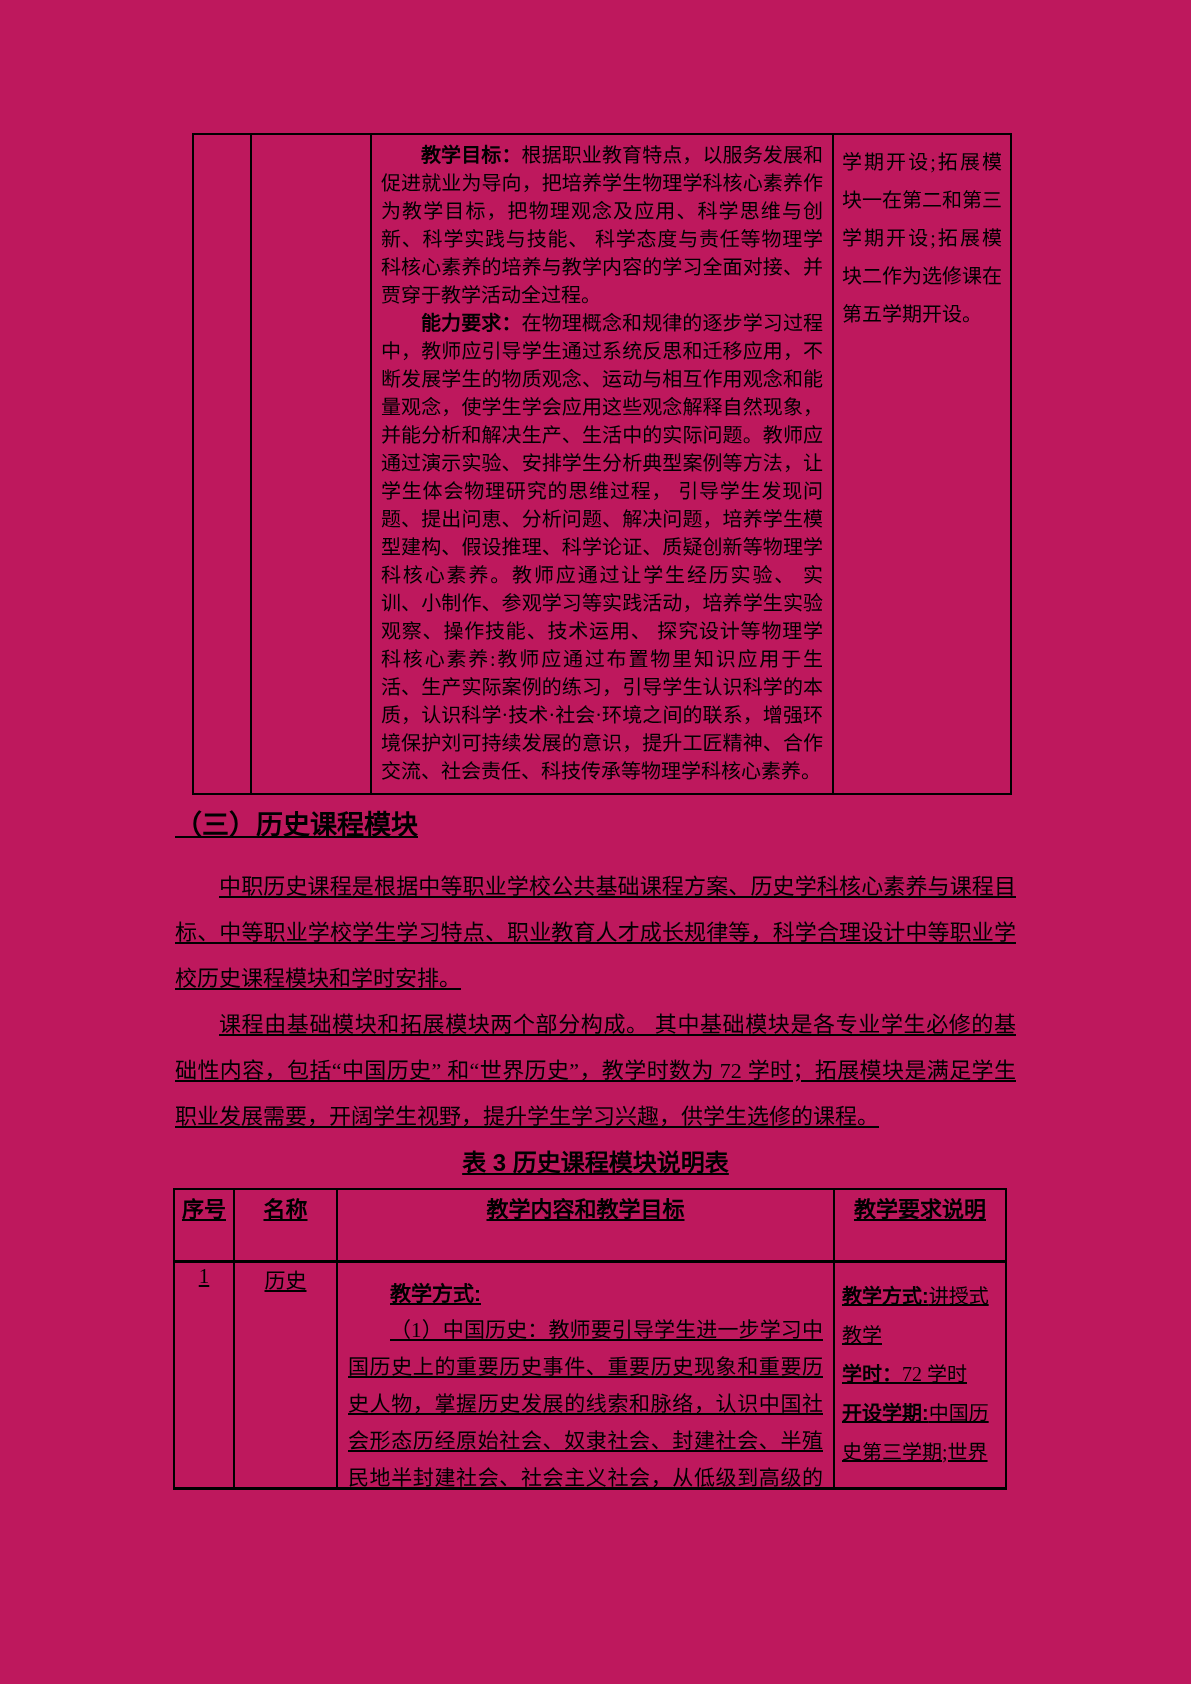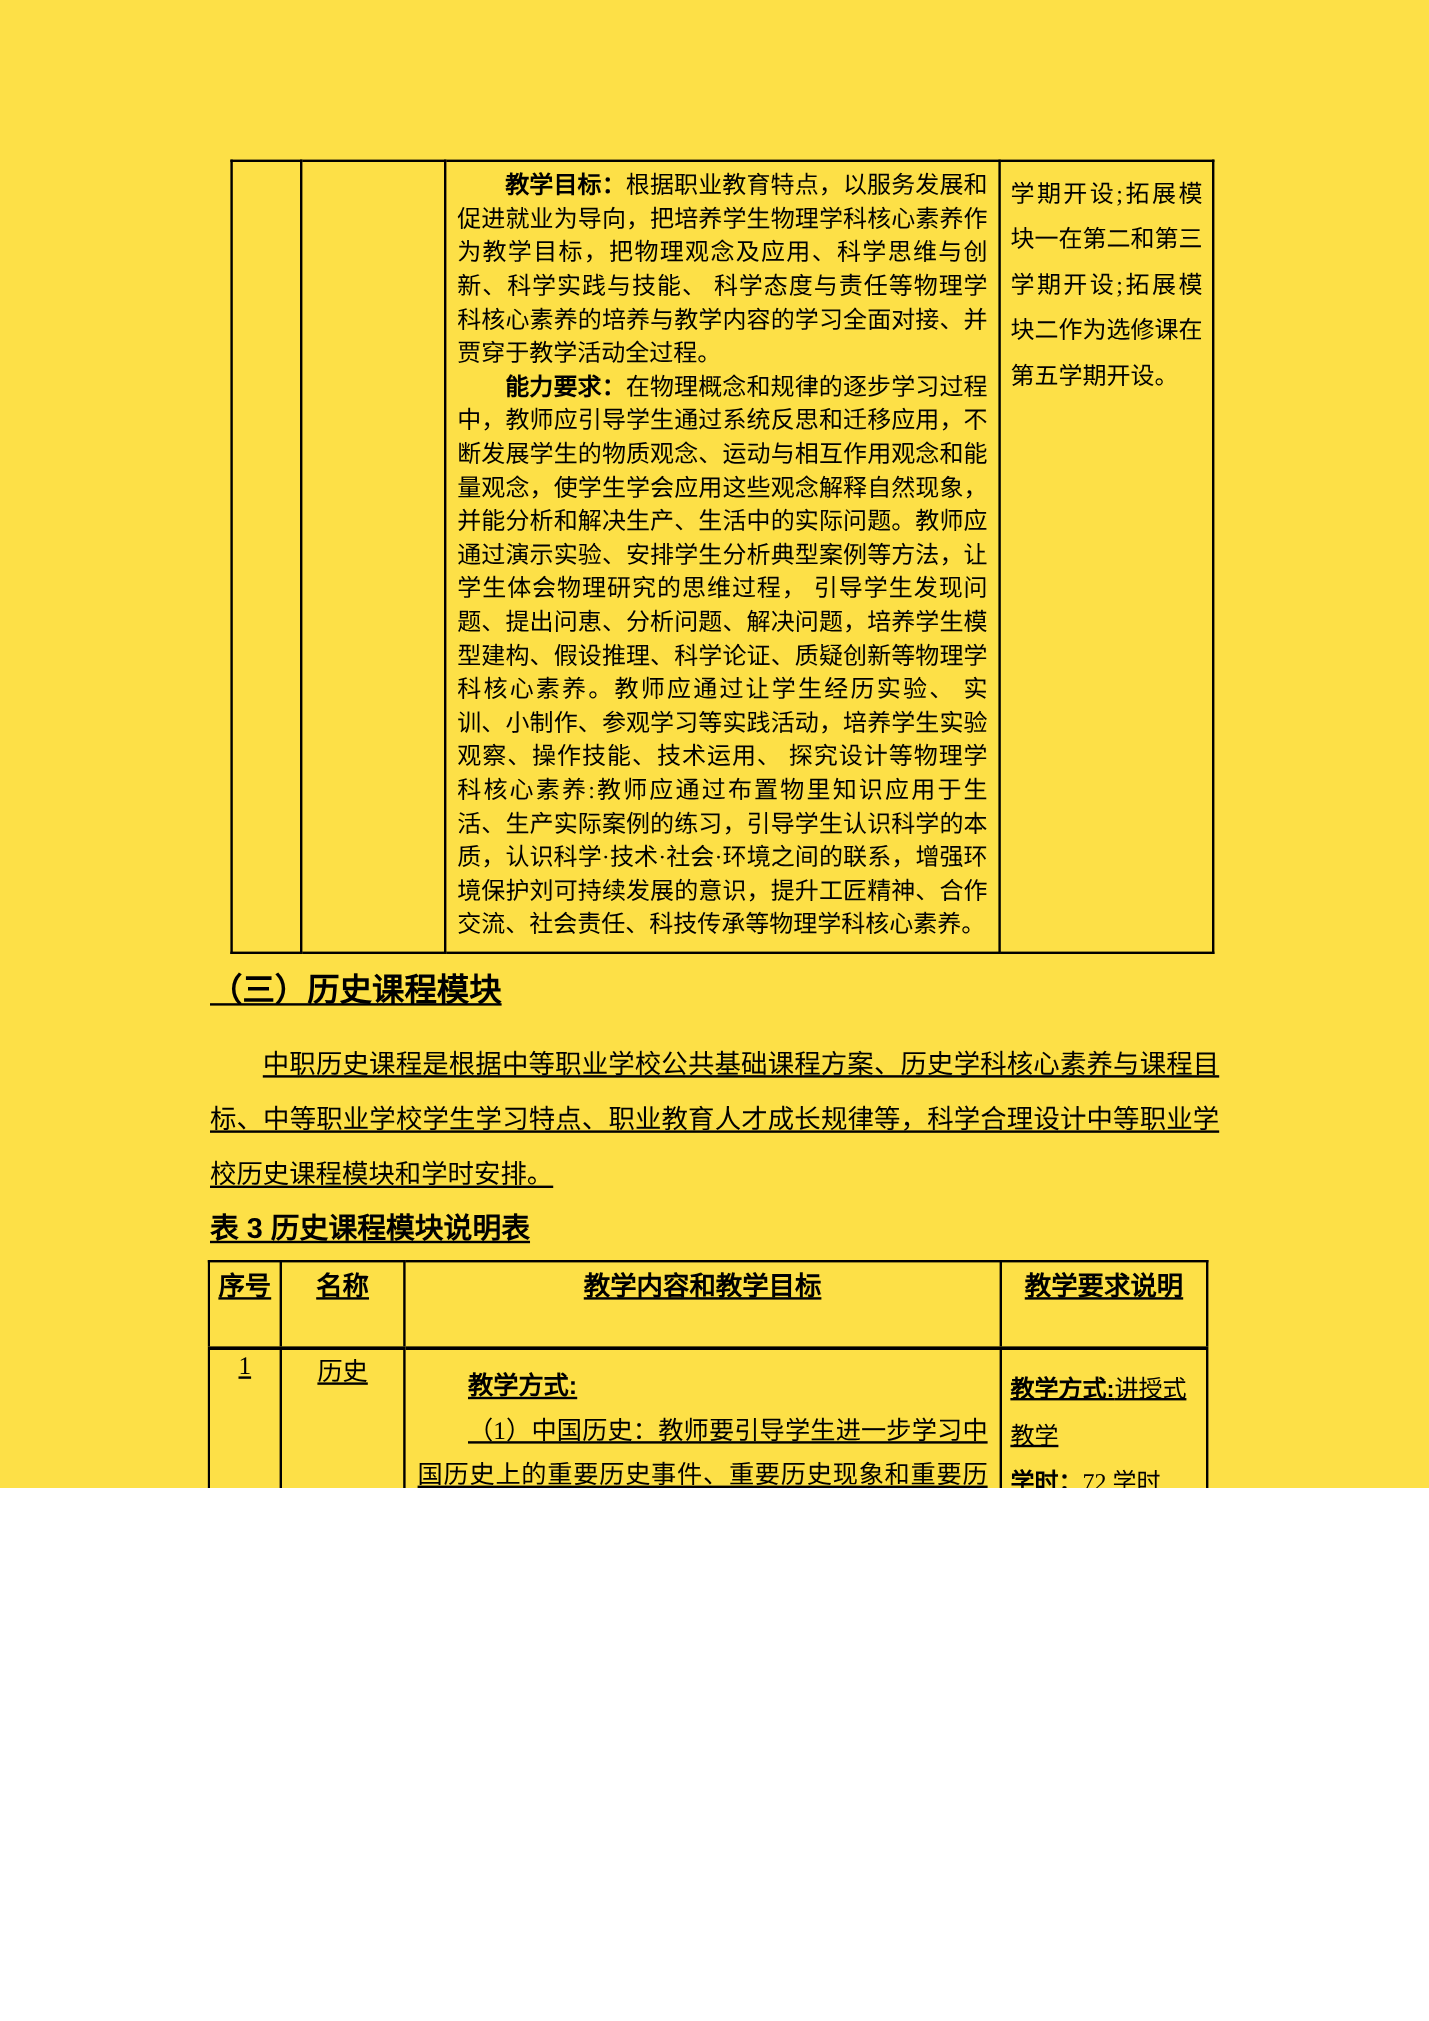--- a/index.html
+++ b/index.html
@@ -1,19 +1,19 @@
 <!DOCTYPE html>
 <html lang="zh-CN"><head>
 <meta charset="utf-8">
 <style>
   html,body{margin:0;padding:0;background:#ffffff;}
   .page{
     position:relative;
-    width:1191px;height:1240px;
-    background:#fde047;
+    width:1191px;height:1684px;
+    background:#be185d;
     font-family:"Liberation Serif", serif;
     color:#000;
     overflow:hidden;
   }
   
   .phys-wrap{position:absolute;left:192px;top:133px;}
   table.doc{border-collapse:collapse;table-layout:fixed;}
   table.doc td, table.doc th{border:2px solid #000;vertical-align:top;box-sizing:border-box;}
   .phys-c1{width:58px;}
   .phys-c2{width:120px;}
@@ -34,21 +34,21 @@
     font-size:27px;line-height:38px;margin:0;
   }
   .body-par{
     margin:20px 0 0 0;font-size:22px;line-height:46px;
     text-indent:2em;text-align:justify;
   }
   .body-par + .body-par{margin-top:0;}
   
   .tbl-title{
     font-family:"Liberation Sans", sans-serif;font-weight:bold;
-    font-size:24px;line-height:34px;text-align:left;margin:6px 0 0 0;
+    font-size:24px;line-height:34px;text-align:center;margin:6px 0 0 0;
   }
   .hist-clip{margin-top:8px;margin-left:-2px;height:302px;overflow:hidden;position:relative;}
   .hist-cut{
     position:absolute;left:0;bottom:0;width:832px;height:3px;background:#000;
   }
   th.hist-h{
     font-family:"Liberation Sans", sans-serif;font-weight:bold;
     font-size:22px;height:72px;text-align:center;vertical-align:middle;
     border-bottom:3px solid #000 !important;
   }
@@ -94,20 +94,21 @@
           <div class="sem">学期开设;拓展模块一在第二和第三学期开设;拓展模块二作为选修课在第五学期开设。</div>
         </td>
       </tr>
     </tbody>
       </table>
   </div>
 
   <div class="sect">
     <h2 class="sect-heading">（三）历史课程模块</h2>
     <p class="body-par">中职历史课程是根据中等职业学校公共基础课程方案、历史学科核心素养与课程目标、中等职业学校学生学习特点、职业教育人才成长规律等，科学合理设计中等职业学校历史课程模块和学时安排。</p>
+    <p class="body-par">课程由基础模块和拓展模块两个部分构成。 其中基础模块是各专业学生必修的基础性内容，包括“中国历史” 和“世界历史”，教学时数为 72 学时；拓展模块是满足学生职业发展需要，开阔学生视野，提升学生学习兴趣，供学生选修的课程。</p>
 
     <div class="tbl-title">表 3 历史课程模块说明表</div>
 
     <div class="hist-clip">
       <table class="doc">
         <tbody>
             <tr>
           <th class="hist-h hist-c1">序号</th>
           <th class="hist-h hist-c2">名称</th>
           <th class="hist-h hist-c3">教学内容和教学目标</th>

